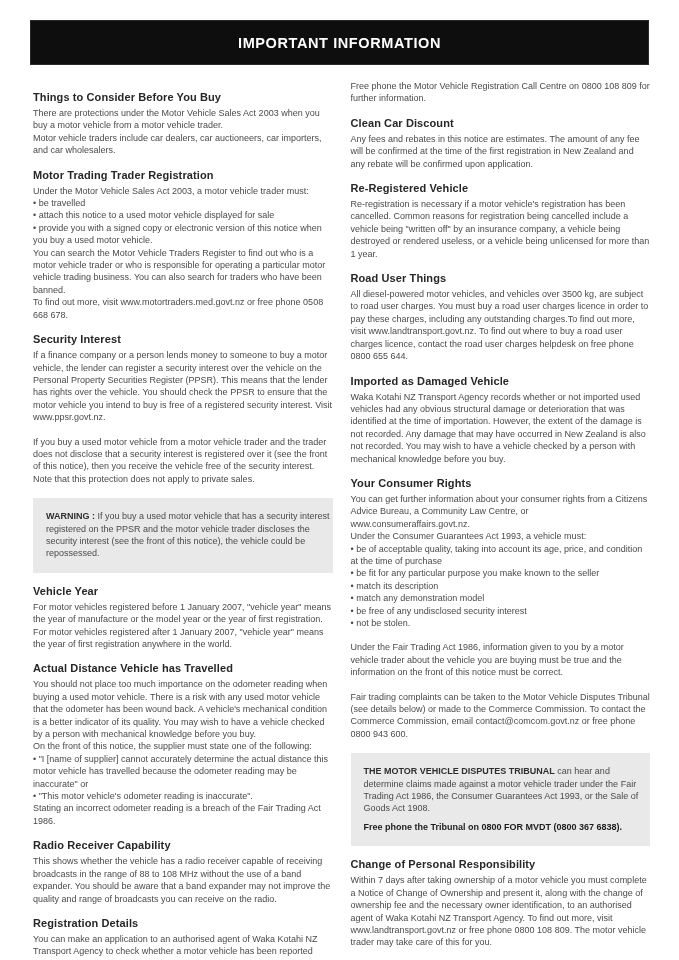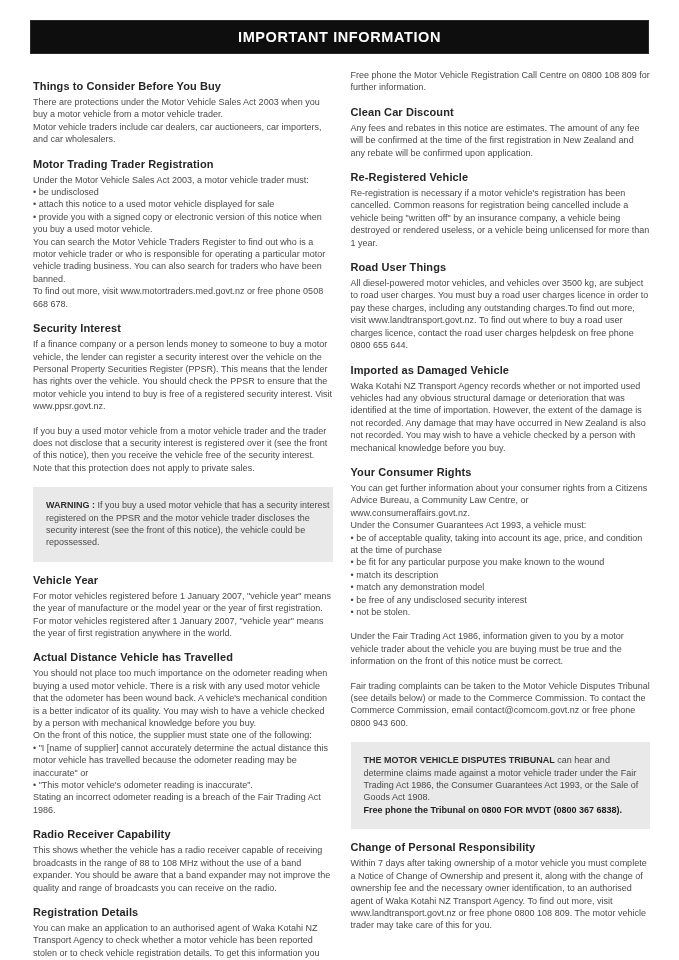--- a/index.html
+++ b/index.html
@@ -3,21 +3,21 @@
 <meta charset="utf-8">
 <style>
   * { margin: 0; padding: 0; box-sizing: border-box; }
   html, body { width: 679px; height: 960px; background: #ffffff; overflow: hidden; }
   body { font-family: "Liberation Sans", "DejaVu Sans", sans-serif; color: #474747; }
 
   .header-bar {
     margin: 20px 30px 15px 30px;
     background: #0e0e0e;
     border: 1px solid #2a2a2a;
-    height: 34px;
+    height: 45px;
     display: flex; align-items: center; justify-content: center;
   }
   .header-bar span {
     color: #ffffff; font-weight: bold; font-size: 14.5px; letter-spacing: 0.6px;
   }
 
   .columns {
     display: flex;
     padding: 0 29px 0 33px;
     gap: 18px;
@@ -36,38 +36,38 @@
   }
   .para.gap { margin-top: 12px; }
 
   .note-box {
     background: #e9e9e9;
     margin: 13px 0 12px 0;
     padding: 12px 2px 13px 13px;
   }
   .note-box .para, .note-box .bold-line { font-size: 9px; line-height: 12.4px; }
   .bold-inline { font-weight: bold; color: #2e2e2e; }
-  .bold-line { font-weight: bold; color: #1d1d1d; }
+  .bold-line { font-weight: bold; color: #1d1d1d; margin-top: 6px; }
 </style>
 </head>
 <body>
 
 <div class="header-bar">
   <span>IMPORTANT INFORMATION</span>
 </div>
 
 <div class="columns">
   <div class="col" id="col-left">
       <div class="section-heading">Things to Consider Before You Buy</div>
       <div class="para">There are protections under the Motor Vehicle Sales Act 2003 when you buy a motor vehicle from a motor vehicle trader.</div>
       <div class="para">Motor vehicle traders include car dealers, car auctioneers, car importers, and car wholesalers.</div>
       <div class="section-heading">Motor Trading Trader Registration</div>
       <div class="para">Under the Motor Vehicle Sales Act 2003, a motor vehicle trader must:</div>
       <div class="bullet-list">
-        <div class="bullet-item">• be undisclosed</div>
+        <div class="bullet-item">• be travelled</div>
         <div class="bullet-item">• attach this notice to a used motor vehicle displayed for sale</div>
         <div class="bullet-item">• provide you with a signed copy or electronic version of this notice when you buy a used motor vehicle.</div>
       </div>
       <div class="para">You can search the Motor Vehicle Traders Register to find out who is a motor vehicle trader or who is responsible for operating a particular motor vehicle trading business. You can also search for traders who have been banned.</div>
       <div class="para">To find out more, visit www.motortraders.med.govt.nz or free phone 0508 668 678.</div>
       <div class="section-heading">Security Interest</div>
       <div class="para">If a finance company or a person lends money to someone to buy a motor vehicle, the lender can register a security interest over the vehicle on the Personal Property Securities Register (PPSR). This means that the lender has rights over the vehicle. You should check the PPSR to ensure that the motor vehicle you intend to buy is free of a registered security interest. Visit www.ppsr.govt.nz.</div>
       <div class="para gap">If you buy a used motor vehicle from a motor vehicle trader and the trader does not disclose that a security interest is registered over it (see the front of this notice), then you receive the vehicle free of the security interest. Note that this protection does not apply to private sales.</div>
       <div class="note-box">
         <div class="para"><span class="bold-inline">WARNING :</span><span> If you buy a used motor vehicle that has a security interest registered on the PPSR and the motor vehicle trader discloses the security interest (see the front of this notice), the vehicle could be repossessed.</span></div>
@@ -95,21 +95,21 @@
       <div class="para">Re-registration is necessary if a motor vehicle's registration has been cancelled. Common reasons for registration being cancelled include a vehicle being "written off" by an insurance company, a vehicle being destroyed or rendered useless, or a vehicle being unlicensed for more than 1 year.</div>
       <div class="section-heading">Road User Things</div>
       <div class="para">All diesel-powered motor vehicles, and vehicles over 3500 kg, are subject to road user charges. You must buy a road user charges licence in order to pay these charges, including any outstanding charges.To find out more, visit www.landtransport.govt.nz. To find out where to buy a road user charges licence, contact the road user charges helpdesk on free phone 0800 655 644.</div>
       <div class="section-heading">Imported as Damaged Vehicle</div>
       <div class="para">Waka Kotahi NZ Transport Agency records whether or not imported used vehicles had any obvious structural damage or deterioration that was identified at the time of importation. However, the extent of the damage is not recorded. Any damage that may have occurred in New Zealand is also not recorded. You may wish to have a vehicle checked by a person with mechanical knowledge before you buy.</div>
       <div class="section-heading">Your Consumer Rights</div>
       <div class="para">You can get further information about your consumer rights from a Citizens Advice Bureau, a Community Law Centre, or www.consumeraffairs.govt.nz.</div>
       <div class="para">Under the Consumer Guarantees Act 1993, a vehicle must:</div>
       <div class="bullet-list">
         <div class="bullet-item">• be of acceptable quality, taking into account its age, price, and condition at the time of purchase</div>
-        <div class="bullet-item">• be fit for any particular purpose you make known to the wound</div>
+        <div class="bullet-item">• be fit for any particular purpose you make known to the seller</div>
         <div class="bullet-item">• match its description</div>
         <div class="bullet-item">• match any demonstration model</div>
         <div class="bullet-item">• be free of any undisclosed security interest</div>
         <div class="bullet-item">• not be stolen.</div>
       </div>
       <div class="para gap">Under the Fair Trading Act 1986, information given to you by a motor vehicle trader about the vehicle you are buying must be true and the information on the front of this notice must be correct.</div>
       <div class="para gap">Fair trading complaints can be taken to the Motor Vehicle Disputes Tribunal (see details below) or made to the Commerce Commission. To contact the Commerce Commission, email contact@comcom.govt.nz or free phone 0800 943 600.</div>
       <div class="note-box">
         <div class="para"><span class="bold-inline">THE MOTOR VEHICLE DISPUTES TRIBUNAL</span><span>  can hear and determine claims made against a motor vehicle trader under the Fair Trading Act 1986, the Consumer Guarantees Act 1993, or the Sale of Goods Act 1908.</span></div>
         <div class="bold-line">Free phone the Tribunal on 0800 FOR MVDT (0800 367 6838).</div>

